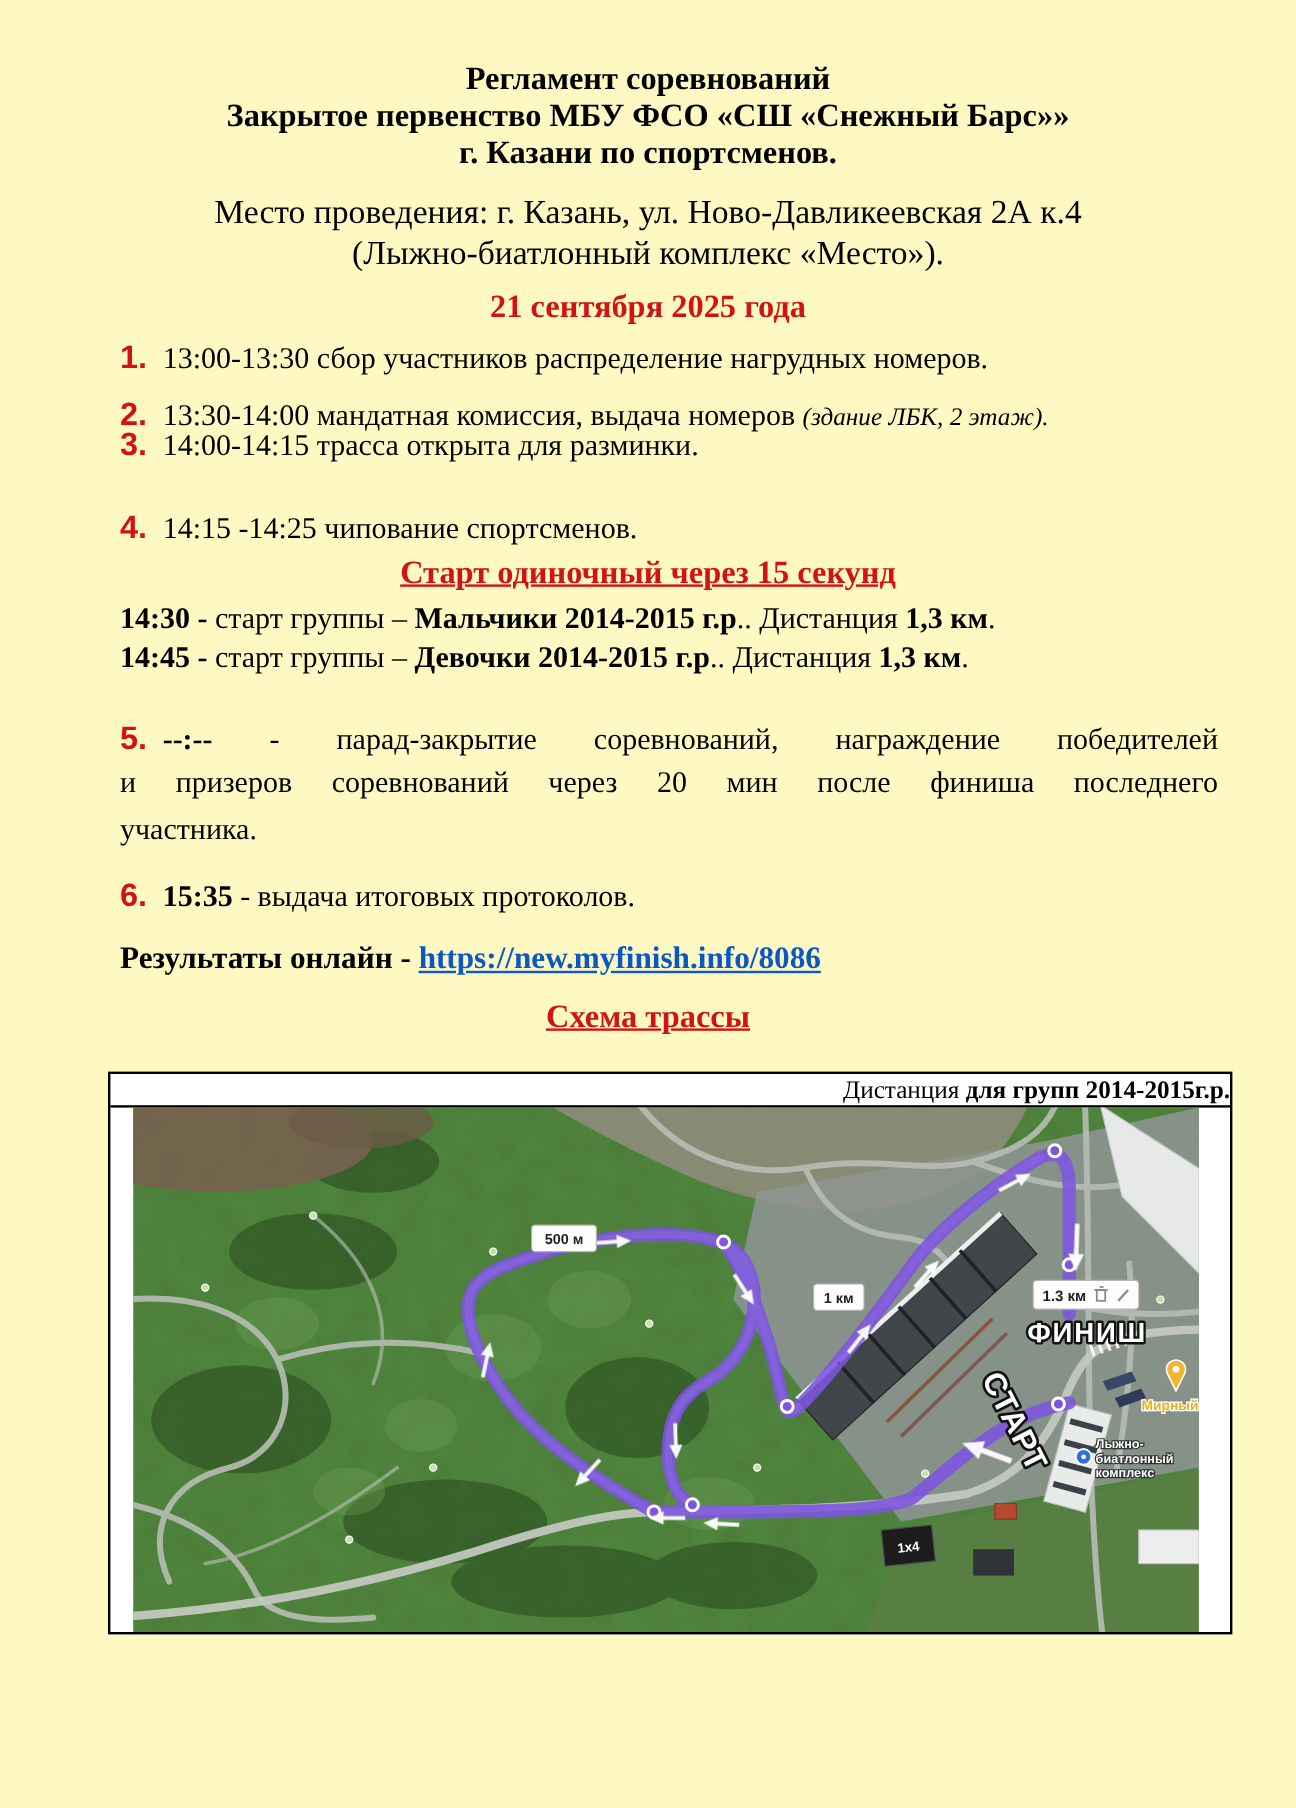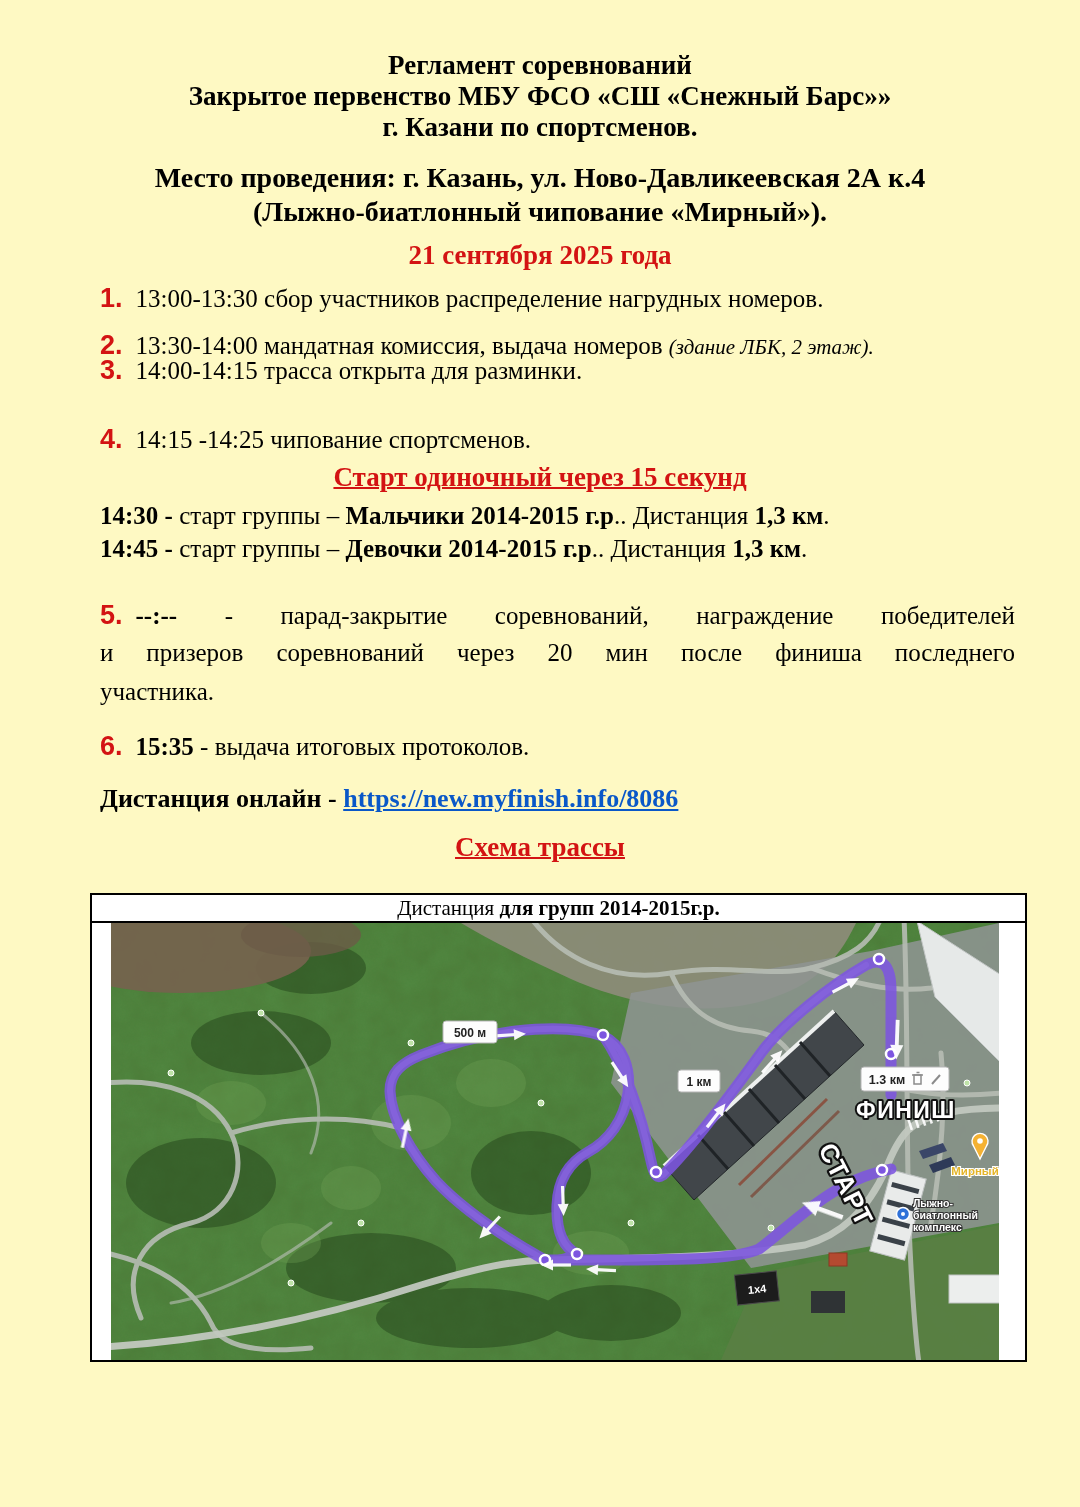--- a/index.html
+++ b/index.html
@@ -3,52 +3,52 @@
 <meta charset="utf-8">
 <style>
   :root{ --red:#d31313; --link:#0a58c8; --route:#7d55e0; }
   html,body{margin:0;padding:0;background:#fff;}
   .page{position:relative;width:1080px;height:1507px;background:#fef9c3;overflow:hidden;
         font-family:"Liberation Serif","DejaVu Serif",serif;color:#000;}
   .abs{position:absolute;}
   .center{left:0;width:1080px;text-align:center;}
   .col{left:100px;width:915px;}
   .t{font-size:27px;font-weight:bold;line-height:31px;}
-  .venue{font-size:28px;font-weight:bold;line-height:33px;}
+  .venue{font-size:28px;font-weight:normal;line-height:33px;}
   .date{font-size:27px;font-weight:bold;color:var(--red);}
   .item{font-size:25px;line-height:30px;}
   .num{font-family:"Liberation Sans","DejaVu Sans",sans-serif;font-weight:bold;
        color:var(--red);font-size:27px;margin-right:13px;}
   .note{font-size:21px;font-style:italic;}
   .redhead{font-size:27px;font-weight:bold;color:var(--red);
            text-decoration:underline;text-decoration-thickness:2px;}
   .grp{font-size:25px;}
   .b{font-weight:bold;}
   .j{font-size:25px;text-align:justify;text-align-last:justify;}
   .jl{font-size:25px;}
   .res{font-size:26px;font-weight:bold;}
   .link{color:var(--link);text-decoration:underline;font-weight:bold;cursor:pointer;}
   .figure{top:893px;left:90px;width:937px;height:469px;border:2px solid #000;
           box-sizing:border-box;background:#fff;}
   .figcap{position:absolute;top:0;left:0;width:100%;height:28px;line-height:27px;
-          text-align:center;font-size:21px;border-bottom:2px solid #000;box-sizing:border-box;}
+          text-align:right;font-size:21px;border-bottom:2px solid #000;box-sizing:border-box;}
   .mapwrap{position:absolute;top:28px;left:19px;width:888px;height:437px;}
   svg text{font-family:"Liberation Sans","DejaVu Sans",sans-serif;}
 </style>
 </head>
 <body>
 
 <div class="page">
 
   <div class="abs center t" style="top:50px">Регламент соревнований</div>
   <div class="abs center t" style="top:81px">Закрытое первенство МБУ ФСО «СШ «Снежный Барс»»</div>
   <div class="abs center t" style="top:112px">г. Казани по спортсменов.</div>
 
   <div class="abs center venue" style="top:161px">Место проведения: г. Казань, ул. Ново-Давликеевская 2А к.4</div>
-  <div class="abs center venue" style="top:195px">(Лыжно-биатлонный чипование «Мирный»).</div>
+  <div class="abs center venue" style="top:195px">(Лыжно-биатлонный комплекс «Место»).</div>
 
   <div class="abs center date" style="top:240px">21 сентября 2025 года</div>
 
   <div class="abs col item" style="top:283px">
     <span class="num">1.</span><span>13:00-13:30 сбор участников распределение нагрудных номеров.</span>
   </div>
   <div class="abs col item" style="top:330px">
     <span class="num">2.</span><span>13:30-14:00 мандатная комиссия, выдача номеров </span><span class="note">(здание ЛБК, 2 этаж).</span>
   </div>
   <div class="abs col item" style="top:355px">
@@ -71,21 +71,21 @@
     <span class="num">5.</span><span class="b">--:--</span><span> - парад-закрытие соревнований, награждение победителей</span>
   </div>
   <div class="abs col j" style="top:639px">и призеров соревнований через 20 мин после финиша последнего</div>
   <div class="abs col jl" style="top:678px">участника.</div>
 
   <div class="abs col item" style="top:731px">
     <span class="num">6.</span><span class="b">15:35</span><span> - выдача итоговых протоколов.</span>
   </div>
 
   <div class="abs col res" style="top:784px">
-    <span>Дистанция онлайн - </span><a class="link">https://new.myfinish.info/8086</a>
+    <span>Результаты онлайн - </span><a class="link">https://new.myfinish.info/8086</a>
   </div>
 
   <div class="abs center redhead" style="top:832px">Схема трассы</div>
 
   <div class="abs figure">
     <div class="figcap">
       <span>Дистанция </span><span class="b">для групп 2014-2015г.р.</span>
     </div>
     <div class="mapwrap">
       <svg width="888" height="437" viewBox="0 0 888 437">

